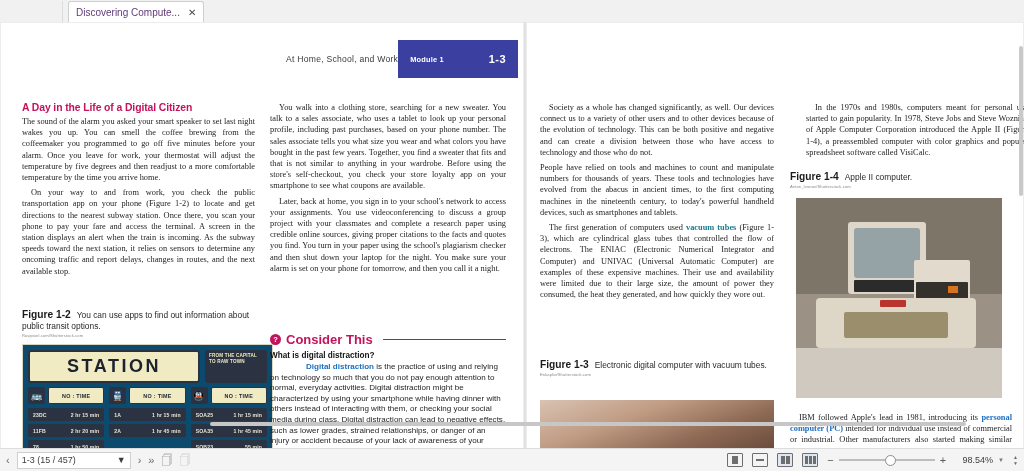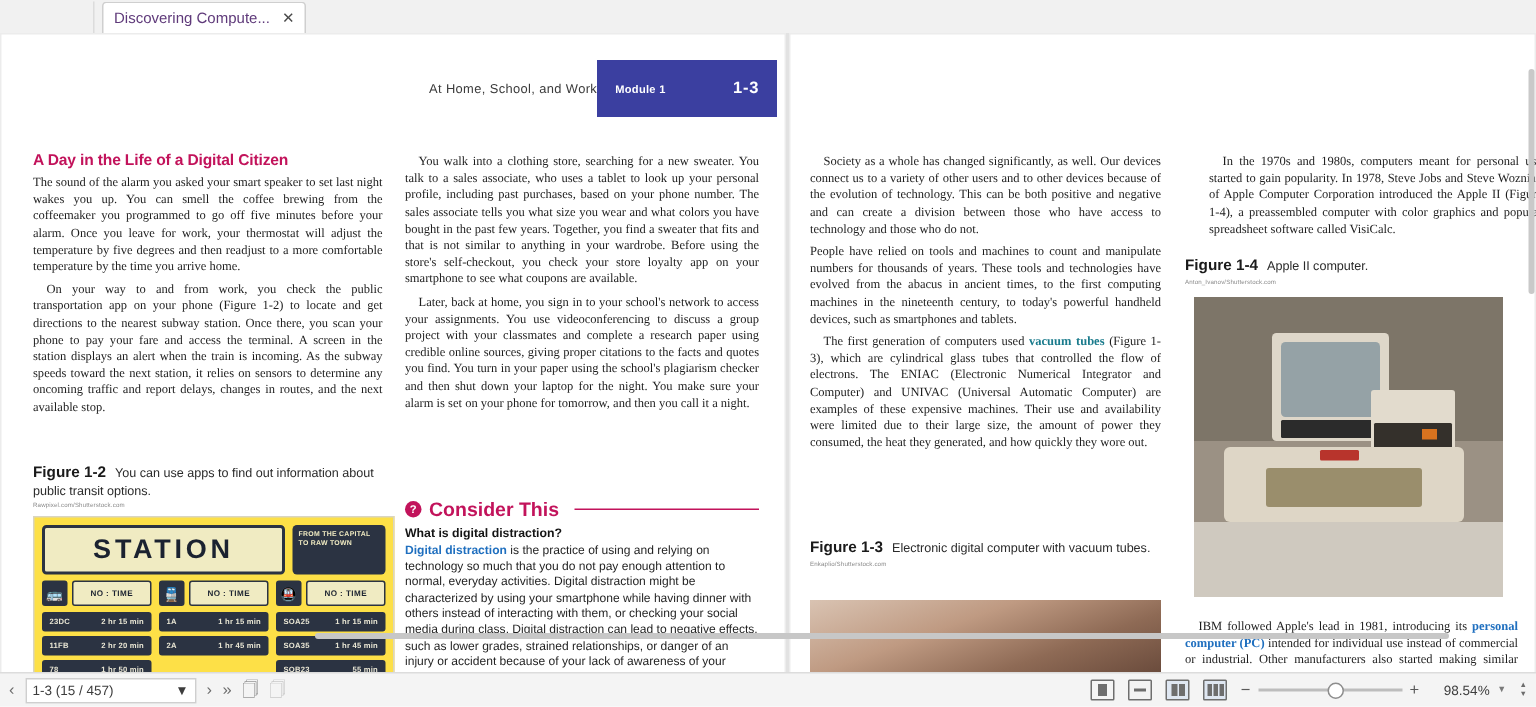--- a/index.html
+++ b/index.html
@@ -56,24 +56,24 @@
 
   
   .consider{position:absolute;}
   .ct-head{display:flex;align-items:center;gap:5px;}
   .ct-bullet{width:11px;height:11px;border-radius:50%;background:#c2135b;color:#fff;
              font-size:7.5px;font-weight:bold;display:flex;align-items:center;justify-content:center;}
   .ct-title{font-size:13px;font-weight:bold;color:#c2135b;white-space:nowrap;}
   .ct-rule{flex:1;height:1.6px;background:#c2135b;margin-left:5px;}
   .ct-q{font-size:8.2px;font-weight:bold;color:#141414;margin:4px 0 2px 0;}
   .ct-body{font-size:8.05px;line-height:10.6px;color:#1f1f1f;text-align:left;}
-  .ct-term{color:#1f6fbf;font-weight:bold;}
-
-  
-  .station{position:absolute;background:#fde047;border:1px solid #dad5c0;}
+  .ct-term{color:#1f6fbf;font-weight:bold;margin-left:36px;}
+
+  
+  .station{position:absolute;background:#0c4a6e;border:1px solid #dad5c0;padding-left:10px;}
   .st-inner{position:absolute;inset:5px;}
   .st-row1{display:flex;gap:5px;height:33px;}
   .st-title{flex:1;background:#f0ebc2;border:2px solid #2b3342;border-radius:3px;
             display:flex;align-items:center;justify-content:center;}
   .st-title span{font-family:"Liberation Sans", sans-serif;font-weight:bold;font-size:18px;
                  color:#1b2230;letter-spacing:2.5px;}
   .st-dest{width:62px;background:#2b3342;border-radius:3px;color:#f0ebc2;
            font-size:4.6px;font-weight:bold;line-height:6.4px;padding:3px 4px;box-sizing:border-box;
            letter-spacing:.2px;}
   .st-hdr{display:flex;gap:5px;margin-top:4px;height:17px;}

